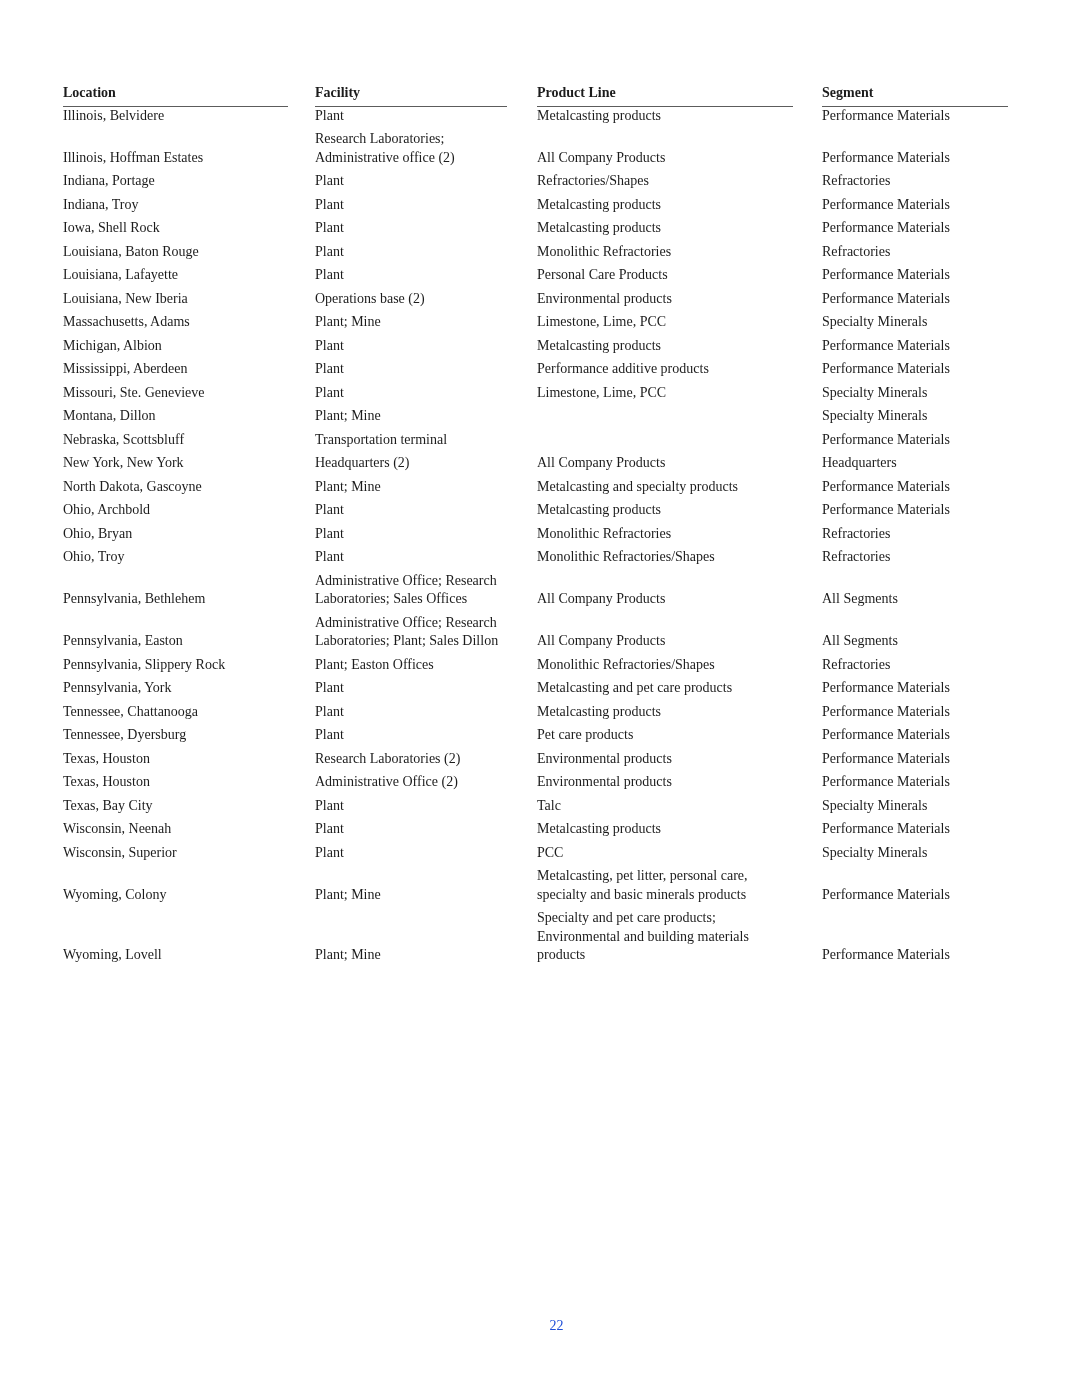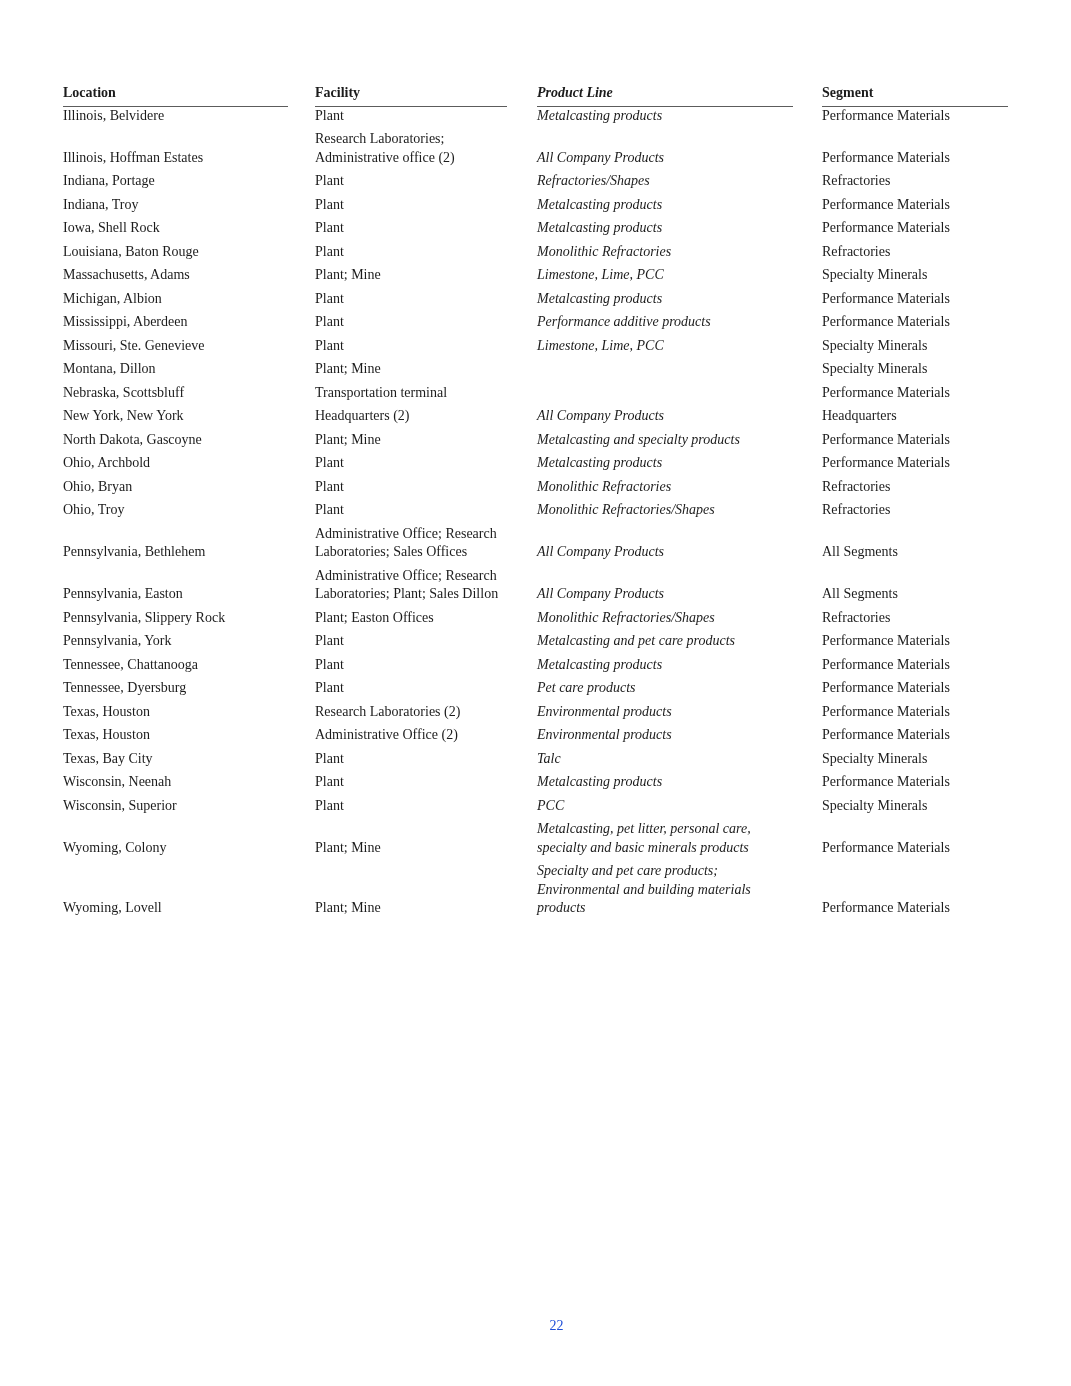--- a/index.html
+++ b/index.html
@@ -32,21 +32,21 @@
   }
   th, td {
     text-align: left;
     vertical-align: bottom;
     padding: 2px 0 3px 0;
     overflow-wrap: break-word;
   }
   th { font-weight: bold; padding-top: 0; padding-bottom: 0; }
   th:nth-child(1), td:nth-child(1) { padding-right: 27px; }
   th:nth-child(2), td:nth-child(2) { padding-right: 30px; }
-  th:nth-child(3), td:nth-child(3) { padding-right: 29px; font-style: italic; }
+  th:nth-child(3), td:nth-child(3) { padding-right: 29px; }
   th:nth-child(4), td:nth-child(4) { padding-right: 0; }
   th .hdr {
     display: block;
     border-bottom: 1.5px solid #5c5c5c;
     padding-bottom: 3px;
   }
   tbody tr:first-child td { padding-top: 0; }
   .page-footer {
     position: absolute;
     top: 1318px;
@@ -117,20 +117,32 @@
           <td>Metalcasting products</td>
           <td>Performance Materials</td>
         </tr>
         <tr>
           <td>Louisiana, Baton Rouge</td>
           <td>Plant</td>
           <td>Monolithic Refractories</td>
           <td>Refractories</td>
         </tr>
         <tr>
+          <td>Louisiana, Lafayette</td>
+          <td>Plant</td>
+          <td>Personal Care Products</td>
+          <td>Performance Materials</td>
+        </tr>
+        <tr>
+          <td>Louisiana, New Iberia</td>
+          <td>Operations base (2)</td>
+          <td>Environmental products</td>
+          <td>Performance Materials</td>
+        </tr>
+        <tr>
           <td>Massachusetts, Adams</td>
           <td>Plant; Mine</td>
           <td>Limestone, Lime, PCC</td>
           <td>Specialty Minerals</td>
         </tr>
         <tr>
           <td>Michigan, Albion</td>
           <td>Plant</td>
           <td>Metalcasting products</td>
           <td>Performance Materials</td>

